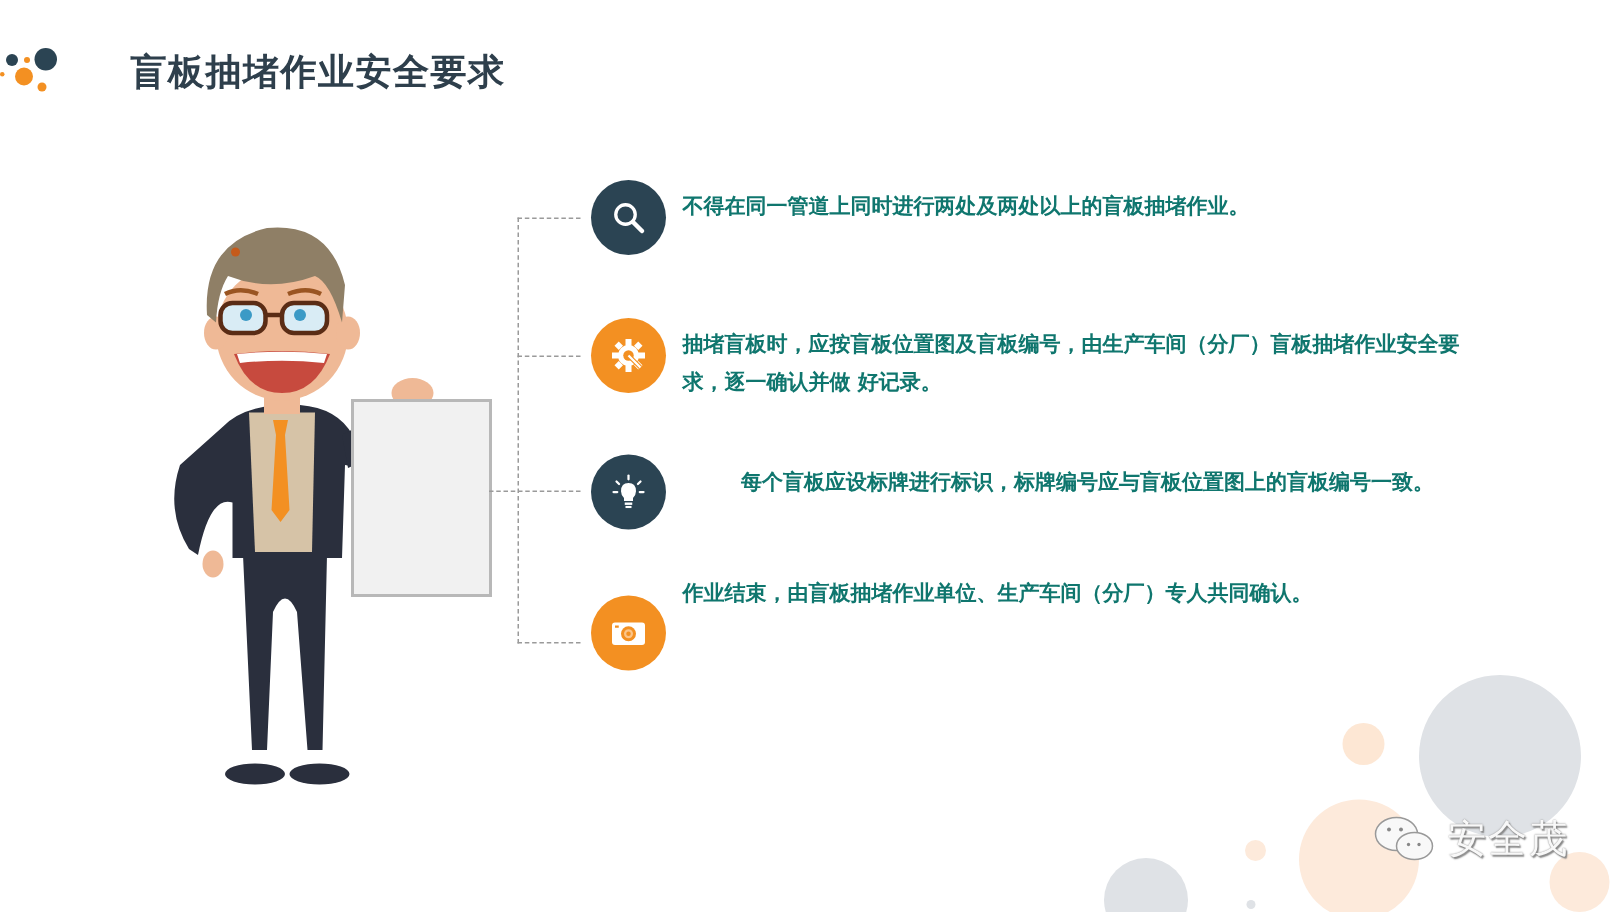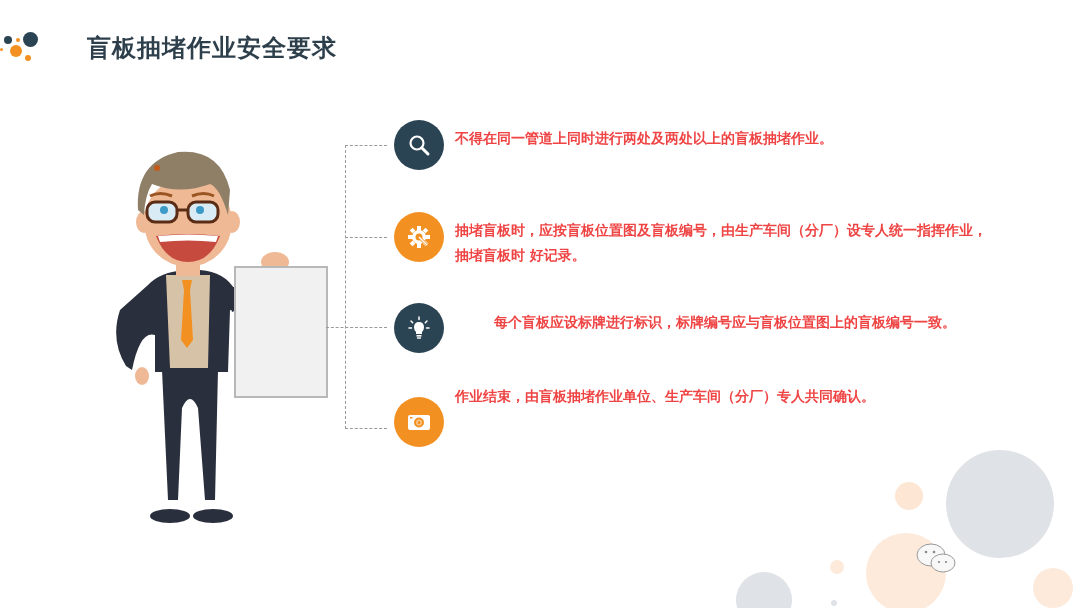--- a/index.html
+++ b/index.html
@@ -3,21 +3,21 @@
 <meta charset="utf-8">
 <style>
   html,body{margin:0;padding:0;}
   body{width:1080px;height:608px;position:relative;overflow:hidden;background:#ffffff;font-family:"DejaVu Sans","Liberation Sans",sans-serif;}
   .abs{position:absolute;}
   .dot{position:absolute;border-radius:50%;}
   .title{position:absolute;left:55px;top:30px;font-size:24px;font-weight:bold;color:#2e3f4c;letter-spacing:1px;line-height:36px;margin-left:32px;}
   .vline{position:absolute;left:345px;top:145px;width:0;height:284px;border-left:1.5px dashed #9a9a9a;}
   .hline{position:absolute;height:0;border-top:1.5px dashed #9a9a9a;}
   .icon-circle{position:absolute;width:50px;height:50px;border-radius:50%;display:flex;align-items:center;justify-content:center;}
-  .item-text{position:absolute;left:455px;font-size:14px;color:#ef4444;line-height:25px;font-weight:bold;width:540px;}
+  .item-text{position:absolute;left:455px;font-size:14px;color:#0f766e;line-height:25px;font-weight:bold;width:540px;}
   .watermark{position:absolute;left:915px;top:542px;display:flex;align-items:center;gap:6px;}
   .wm-text{font-size:26px;color:#f8f8f8;text-shadow:0 0 1px #777,1px 1px 1px #888;font-family:"DejaVu Sans",sans-serif;letter-spacing:1px;}
 </style>
 </head>
 <body>
 
 <div>
   <div class="dot" style="left:4px;top:36px;width:8px;height:8px;background:#2b4453;"></div>
   <div class="dot" style="left:16px;top:38px;width:4px;height:4px;background:#f39022;"></div>
   <div class="dot" style="left:23px;top:32px;width:15px;height:15px;background:#2b4453;"></div>
@@ -111,21 +111,21 @@
         <rect x="4.5" y="4.5" width="4" height="4" transform="rotate(45 6.5 6.5)"></rect>
         <rect x="17.5" y="17.5" width="4" height="4" transform="rotate(45 19.5 19.5)"></rect>
         <rect x="17.5" y="4.5" width="4" height="4" transform="rotate(45 19.5 6.5)"></rect>
         <rect x="4.5" y="17.5" width="4" height="4" transform="rotate(45 6.5 19.5)"></rect>
       </g>
       <circle cx="13" cy="13" r="3.5" fill="#f39022"></circle>
       <line x1="13" y1="13" x2="21" y2="21" stroke="#f39022" stroke-width="3"></line>
       <line x1="13" y1="13" x2="21" y2="21" stroke="#ffffff" stroke-width="1.5"></line>
     </svg>
   </div>
-  <div class="item-text" style="top:218px;">抽堵盲板时，应按盲板位置图及盲板编号，由生产车间（分厂）设专人统一指挥作业，抽堵盲板时 好记录。</div>
+  <div class="item-text" style="top:218px;">抽堵盲板时，应按盲板位置图及盲板编号，由生产车间（分厂）盲板抽堵作业安全要求，逐一确认并做 好记录。</div>
 </div>
 
 <div>
   <div class="icon-circle" style="left:394px;top:303px;background:#2b4453;">
     <svg width="26" height="26" viewBox="0 0 26 26">
       <g stroke="#ffffff" stroke-width="1.5" stroke-linecap="round">
         <line x1="13" y1="2" x2="13" y2="4.5"></line>
         <line x1="5" y1="6" x2="6.7" y2="7.7"></line>
         <line x1="21" y1="6" x2="19.3" y2="7.7"></line>
         <line x1="3" y1="13" x2="5.5" y2="13"></line>
@@ -154,13 +154,14 @@
 
 <div class="watermark">
   <svg width="44" height="34" viewBox="0 0 44 34">
     <ellipse cx="16" cy="13" rx="14" ry="11" fill="#f8f8f8" stroke="#999" stroke-width="1"></ellipse>
     <ellipse cx="28" cy="21" rx="12" ry="9" fill="#f8f8f8" stroke="#999" stroke-width="1"></ellipse>
     <circle cx="11" cy="10" r="1.3" fill="#888"></circle>
     <circle cx="19" cy="10" r="1.3" fill="#888"></circle>
     <circle cx="24" cy="20" r="1.1" fill="#888"></circle>
     <circle cx="31" cy="20" r="1.1" fill="#888"></circle>
   </svg>
+  <span class="wm-text">安全茂</span>
 </div>
 
 </body></html>

